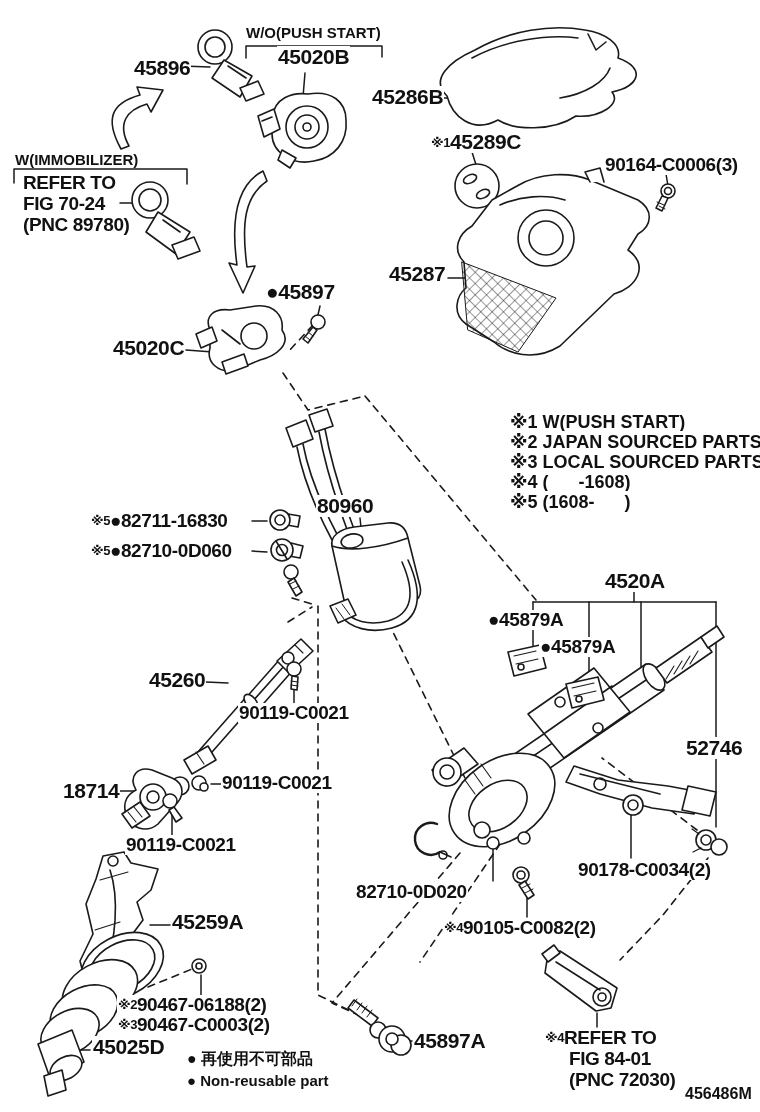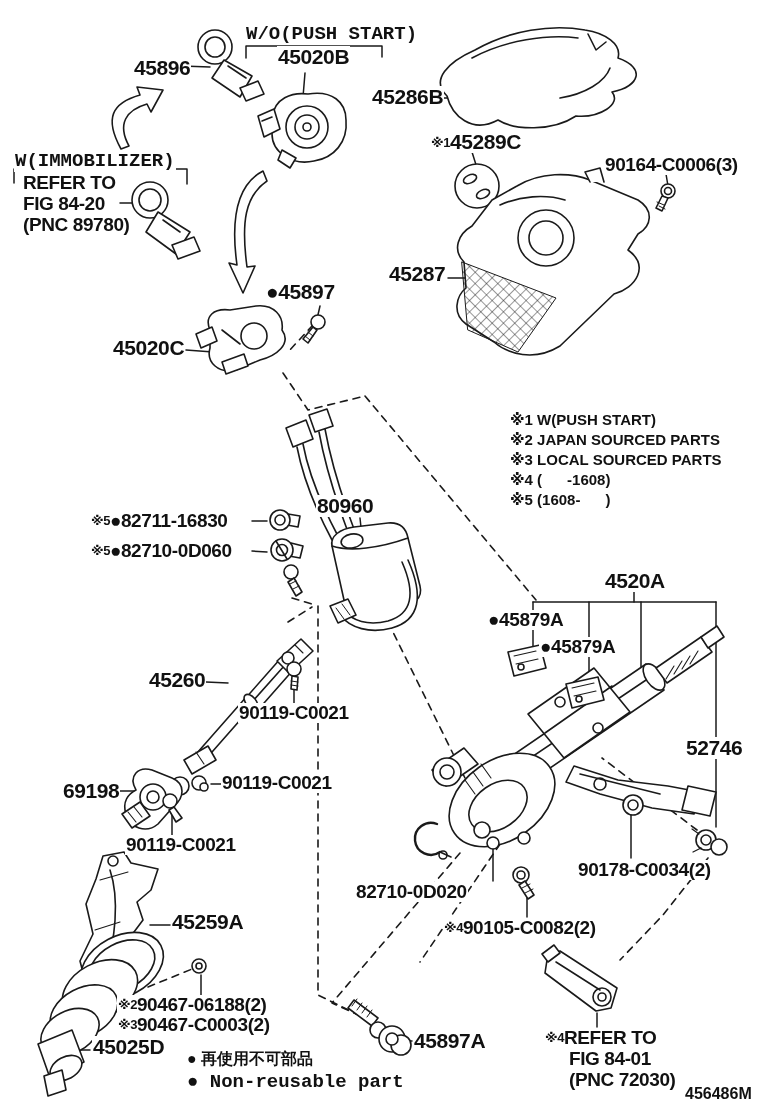--- a/index.html
+++ b/index.html
@@ -4,23 +4,23 @@
 <style>
   html,body{margin:0;padding:0;background:#fff;}
   .canvas{position:relative;width:760px;height:1112px;background:#ffffff;overflow:hidden;
           font-family:"Liberation Sans","DejaVu Sans",sans-serif;color:#111;}
   svg.art{position:absolute;left:0;top:0;}
   .lbl{position:absolute;font-weight:bold;white-space:pre;background:#ffffff;
        line-height:1.05;letter-spacing:-0.4px;padding:0 1px;}
   .s21{font-size:21px;}
   .s19{font-size:19px;}
   .s16{font-size:16px;letter-spacing:0;}
-  .s15{font-size:19px;letter-spacing:0;font-family:Liberation Mono, monospace;}
+  .s15{font-size:15px;letter-spacing:0;}
   .note{font-size:13px;font-weight:bold;letter-spacing:-0.5px;vertical-align:2px;}
-  .legend-item{position:absolute;font-weight:bold;white-space:pre;font-size:15px;background:#fff;}
+  .legend-item{position:absolute;font-weight:bold;white-space:pre;font-size:18px;background:#fff;}
 </style>
 </head>
 <body>
 
 <div class="canvas">
 
   <svg class="art" width="760" height="1112" viewBox="0 0 760 1112" stroke="#1a1a1a" fill="none" stroke-width="1.6" stroke-linejoin="round" stroke-linecap="round">
     <defs>
       <pattern id="xhatch" width="8" height="8" patternUnits="userSpaceOnUse" patternTransform="rotate(45)">
         <path d="M0,0 L0,8 M0,0 L8,0" stroke="#1a1a1a" stroke-width="0.9"></path>
@@ -306,21 +306,21 @@
   <div class="lbl s15" style="left:245px;top:25px">W/O(PUSH START)</div>
   <div class="lbl s21" style="left:277px;top:46px">45020B</div>
   <div class="lbl s21" style="left:133px;top:57px">45896</div>
   <div class="lbl s21" style="left:371px;top:86px">45286B</div>
 
   <div class="lbl" style="left:430px;top:131px"><span class="note">※1</span><span class="s21">45289C</span></div>
 
   <div class="lbl s19" style="left:604px;top:155px">90164-C0006(3)</div>
   <div class="lbl s15" style="left:14px;top:152px">W(IMMOBILIZER)</div>
   <div class="lbl s19" style="left:22px;top:173px">REFER TO</div>
-  <div class="lbl s19" style="left:22px;top:194px">FIG 84-20</div>
+  <div class="lbl s19" style="left:22px;top:194px">FIG 70-24</div>
   <div class="lbl s19" style="left:22px;top:215px">(PNC 89780)</div>
   <div class="lbl s21" style="left:388px;top:263px">45287</div>
   <div class="lbl s21" style="left:265px;top:281px">●45897</div>
   <div class="lbl s21" style="left:112px;top:337px">45020C</div>
 
   <div class="legend-item" style="left:510px;top:411px">※1 W(PUSH START)</div>
   <div class="legend-item" style="left:510px;top:431px">※2 JAPAN SOURCED PARTS</div>
   <div class="legend-item" style="left:510px;top:451px">※3 LOCAL SOURCED PARTS</div>
   <div class="legend-item" style="left:510px;top:471px">※4 (      -1608)</div>
   <div class="legend-item" style="left:510px;top:491px">※5 (1608-      )</div>
@@ -329,21 +329,21 @@
   <div class="lbl" style="left:90px;top:541px"><span class="note">※5</span><span class="s19">●82710-0D060</span></div>
 
   <div class="lbl s21" style="left:316px;top:495px">80960</div>
   <div class="lbl s21" style="left:604px;top:570px">4520A</div>
   <div class="lbl s19" style="left:487px;top:610px">●45879A</div>
   <div class="lbl s19" style="left:539px;top:637px">●45879A</div>
   <div class="lbl s21" style="left:148px;top:669px">45260</div>
   <div class="lbl s19" style="left:238px;top:703px">90119-C0021</div>
   <div class="lbl s19" style="left:221px;top:773px">90119-C0021</div>
   <div class="lbl s19" style="left:125px;top:835px">90119-C0021</div>
-  <div class="lbl s21" style="left:62px;top:780px">69198</div>
+  <div class="lbl s21" style="left:62px;top:780px">18714</div>
   <div class="lbl s21" style="left:685px;top:737px">52746</div>
   <div class="lbl s19" style="left:577px;top:860px">90178-C0034(2)</div>
   <div class="lbl s19" style="left:355px;top:882px">82710-0D020</div>
   <div class="lbl s21" style="left:171px;top:911px">45259A</div>
 
   <div class="lbl" style="left:443px;top:918px"><span class="note">※4</span><span class="s19">90105-C0082(2)</span></div>
 
   <div class="lbl" style="left:117px;top:995px"><span class="note">※2</span><span class="s19">90467-06188(2)</span></div>
   <div class="lbl" style="left:117px;top:1015px"><span class="note">※3</span><span class="s19">90467-C0003(2)</span></div>
 

